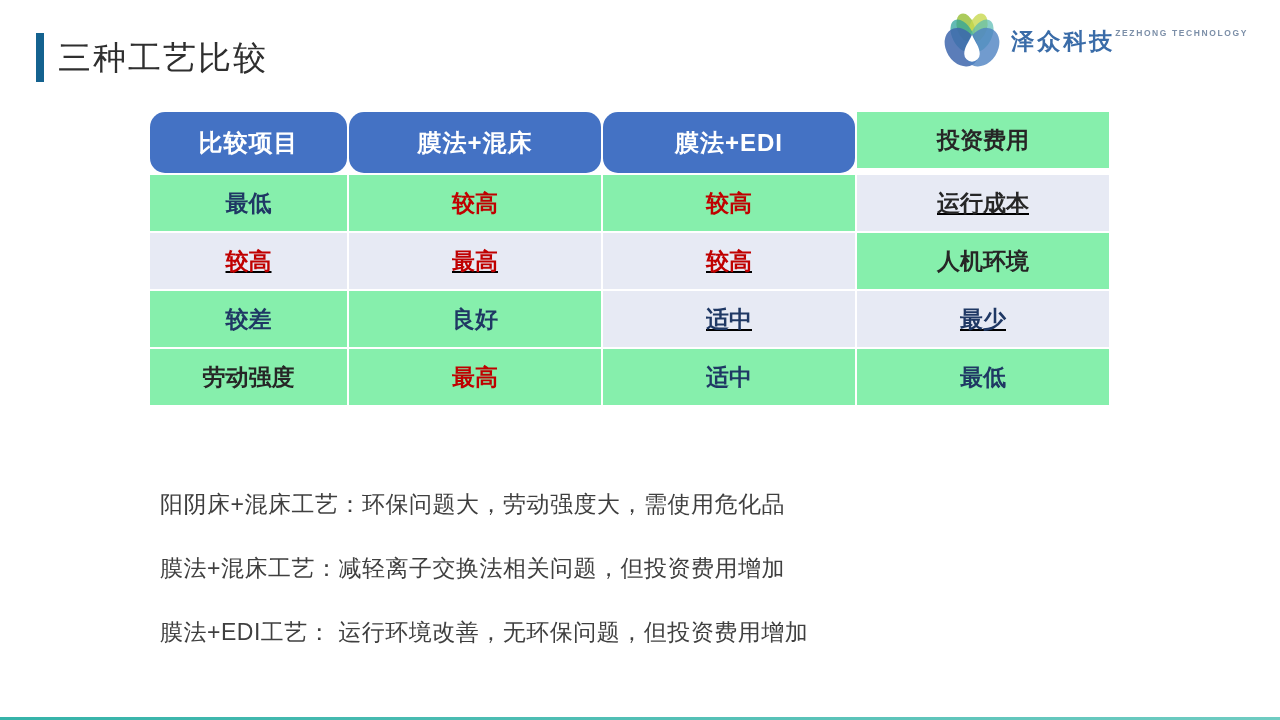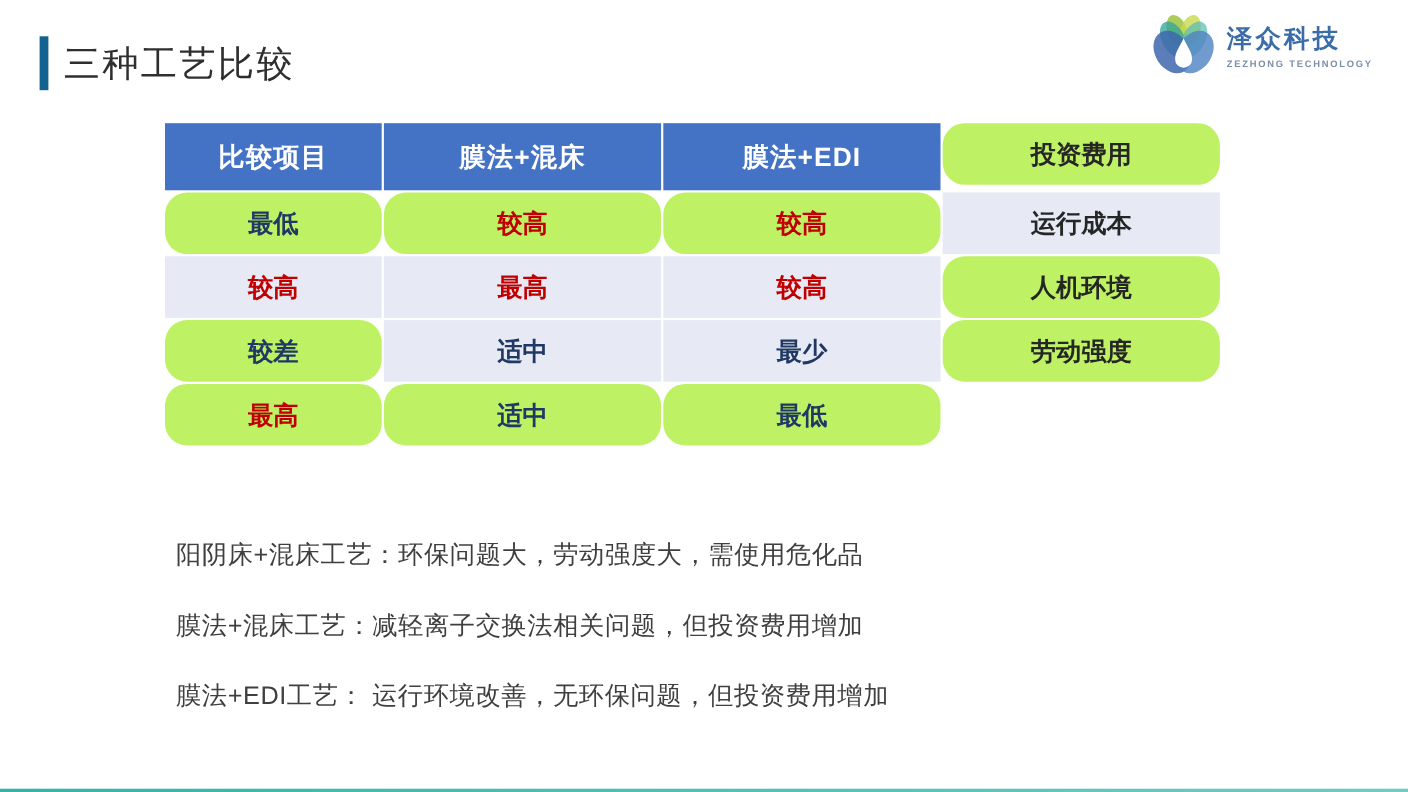--- a/index.html
+++ b/index.html
@@ -24,21 +24,21 @@
     color: #2f2f2f;
     letter-spacing: 2px;
   }
 
   
   .logo {
     position: absolute; right: 32px; top: 8px;
     display: flex; align-items: center;
   }
   .logo-mark { width: 66px; height: 66px; }
-  .logo-text { margin-left: 6px; display: flex; flex-direction: column; }
+  .logo-text { margin-left: 6px; display: flex; flex-direction: row; }
   .logo-name {
     font-size: 23px; font-weight: 700; color: #3A6CA8; letter-spacing: 3px;
   }
   .logo-tagline {
     margin-top: 2px;
     font-size: 8.5px; font-weight: 700; color: #7C8FA8; letter-spacing: 1.6px;
   }
 
   
   .cmp-table {
@@ -50,24 +50,25 @@
   .cell {
     display: flex; align-items: center; justify-content: center;
     font-weight: 700;
   }
   .cell.head {
     height: 61px;
     background: #4472C4;
     color: #ffffff;
     font-size: 24px;
     letter-spacing: 1px;
+    border-radius: 15px;
   }
   .cell.body { height: 56px; font-size: 23px; }
-  .row-odd  { background: #bef264; border-radius: 20px; }
-  .row-even { background: #E7EAF4; }
+  .row-odd  { background: #86efac; }
+  .row-even { background: #E7EAF4; text-decoration: underline; }
   .cell .label { color: #262626; }
   .cell [data-tone="red"]  { color: #C00000; }
   .cell [data-tone="navy"] { color: #1F3864; }
 
   
   .notes { position: absolute; left: 160px; top: 489px; }
   .note-line {
     font-size: 23px; font-weight: 400; color: #3f3f3f;
     letter-spacing: 0.5px;
     margin-bottom: 33px;
@@ -140,20 +141,23 @@
   <div class="cell body row-even">
       <span data-tone="red">较高</span>
     </div>
 
   <div class="cell body row-odd">
       <span class="label">人机环境</span>
     </div>
   <div class="cell body row-odd">
       <span data-tone="navy">较差</span>
     </div>
+  <div class="cell body row-odd">
+      <span data-tone="navy">良好</span>
+    </div>
 
   <div class="cell body row-even">
       <span data-tone="navy">适中</span>
     </div>
   <div class="cell body row-even">
       <span data-tone="navy">最少</span>
     </div>
 
   <div class="cell body row-odd">
       <span class="label">劳动强度</span>

